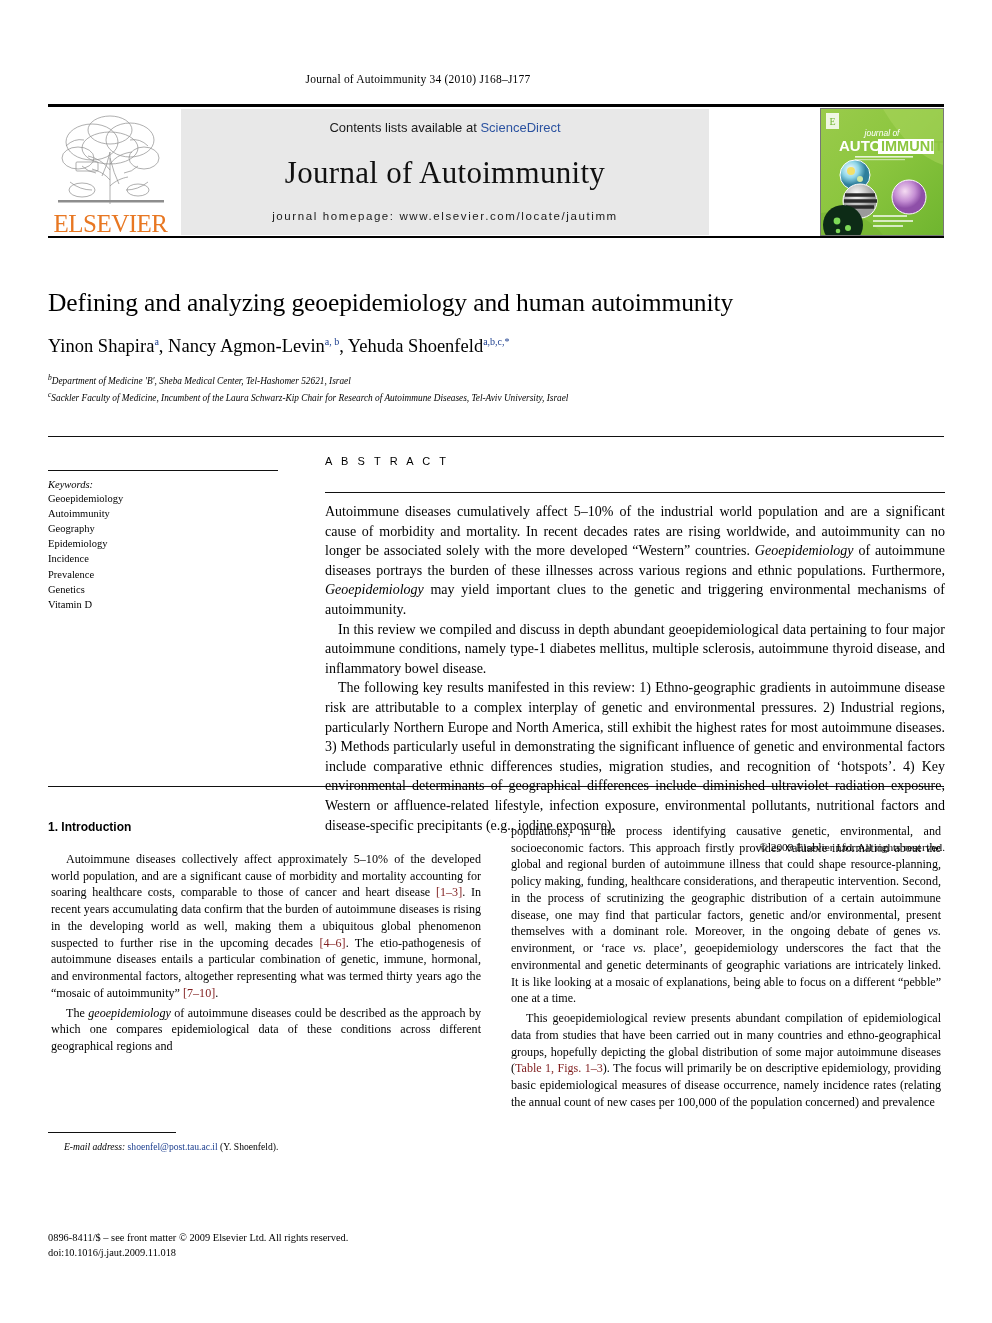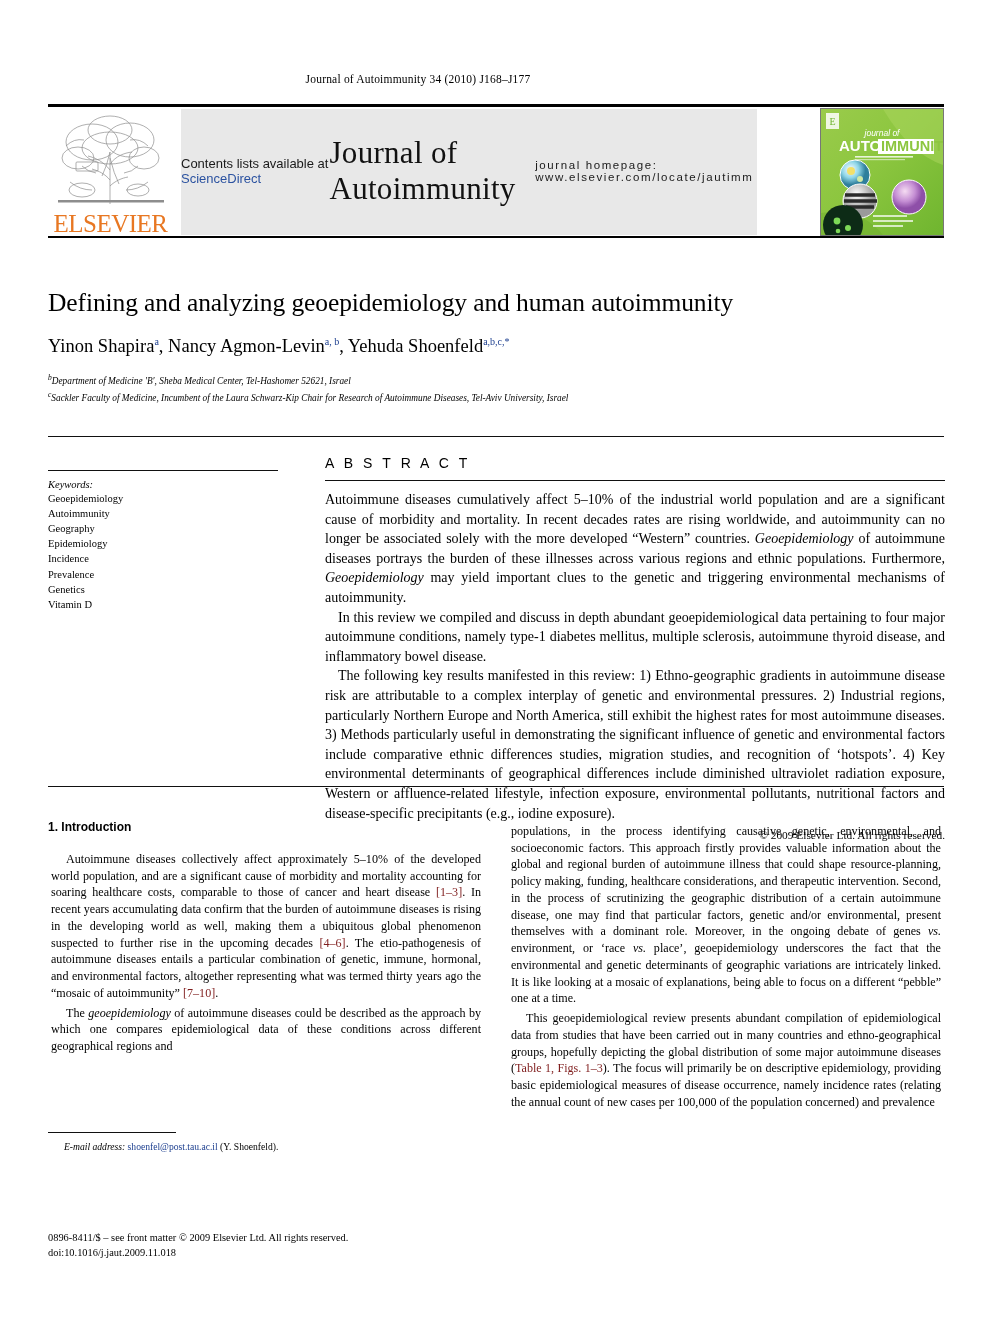--- a/index.html
+++ b/index.html
@@ -42,23 +42,23 @@
   .tree-svg{display:block;}
   .elsevier-word{
     font-family:"Liberation Serif", serif;
     color:#E87722;
     font-size:25px;
     letter-spacing:-0.5px;
     line-height:1;
     margin-top:1px;
   }
   .mast-center{
-    position:absolute;left:133px;top:5px;width:576px;height:126px;
+    position:absolute;left:133px;top:5px;width:528px;height:126px;
     background:#e8e8e8;
-    display:flex;flex-direction:row;align-items:center;justify-content:space-between;
+    display:flex;flex-direction:column;align-items:center;justify-content:space-between;
     padding:11px 0 13px 0;box-sizing:border-box;
   }
   .contents-line{
     font-family:"Liberation Sans", sans-serif;
     font-size:13px;color:#1a1a1a;
   }
   .sd-link{color:#2b52a0;}
   .journal-title-big{
     font-family:"Liberation Serif", serif;
     font-size:31px;
@@ -109,22 +109,22 @@
     position:absolute;left:48px;top:470px;width:230px;
   }
   .kw-rule{width:230px;height:1px;background:#111;margin-bottom:8px;}
   .kw-head{font-style:italic;font-size:10.5px;margin-bottom:1px;}
   .kw-item{font-size:10.5px;line-height:1.44;}
   .abs-col{
     position:absolute;left:325px;top:455px;width:620px;
   }
   .abs-head{
     font-family:"Liberation Sans", sans-serif;
-    font-size:14px;letter-spacing:3.1px;font-weight:normal;
-    margin-bottom:9px;
+    font-size:11px;letter-spacing:3.1px;font-weight:normal;
+    margin-bottom:25px;
   }
   .abs-rule-inner{width:620px;height:1px;background:#111;margin-bottom:9px;}
   .abs-p{
     font-size:14px;
     line-height:1.40;
     text-align:justify;
     margin:0;
     text-indent:0;
   }
   .abs-p + .abs-p{text-indent:13px;}

